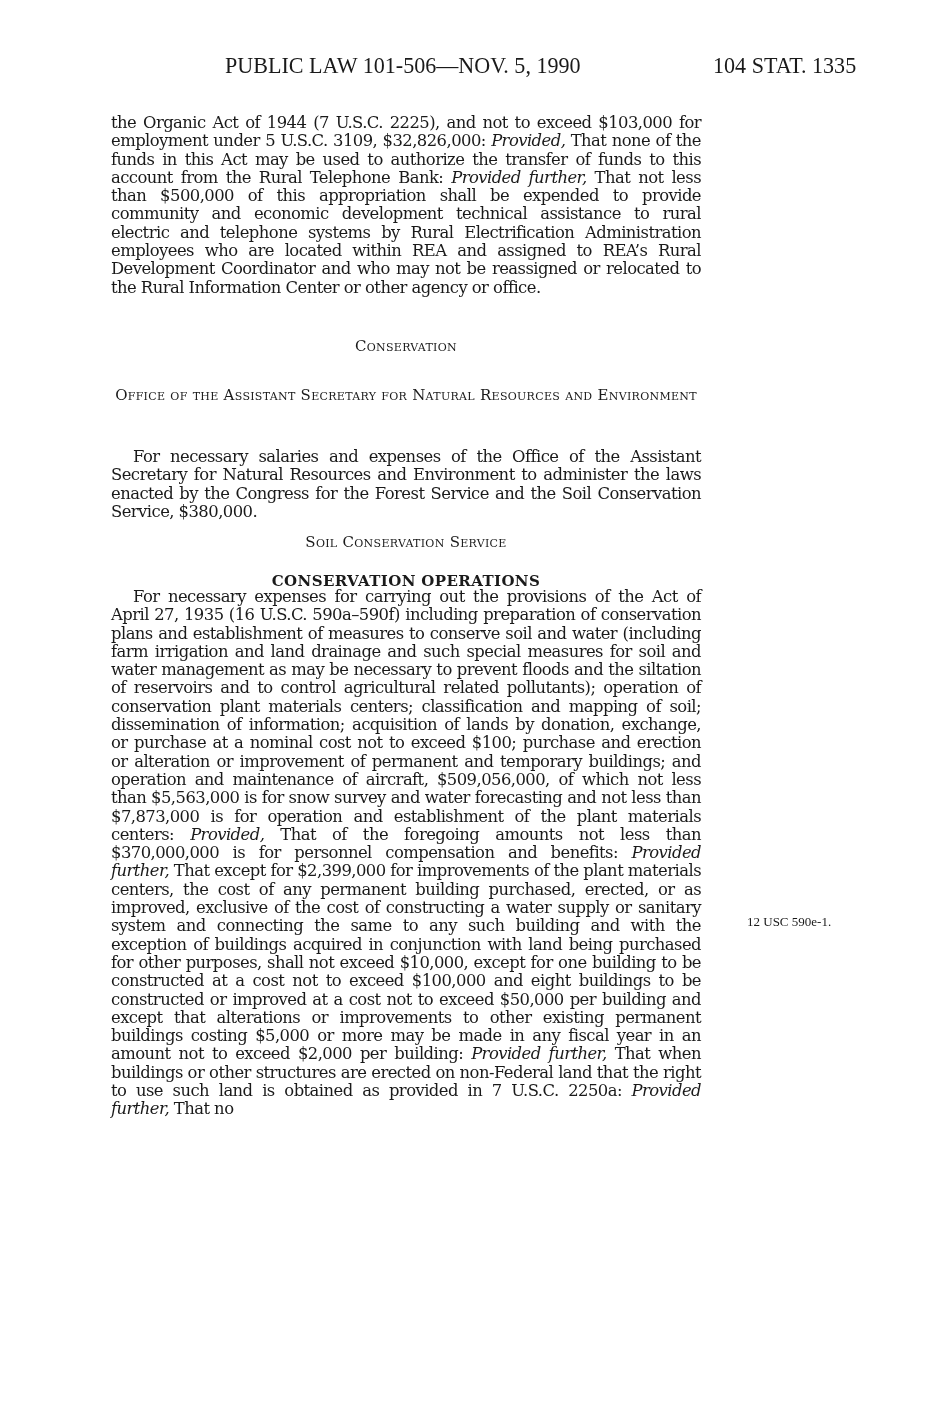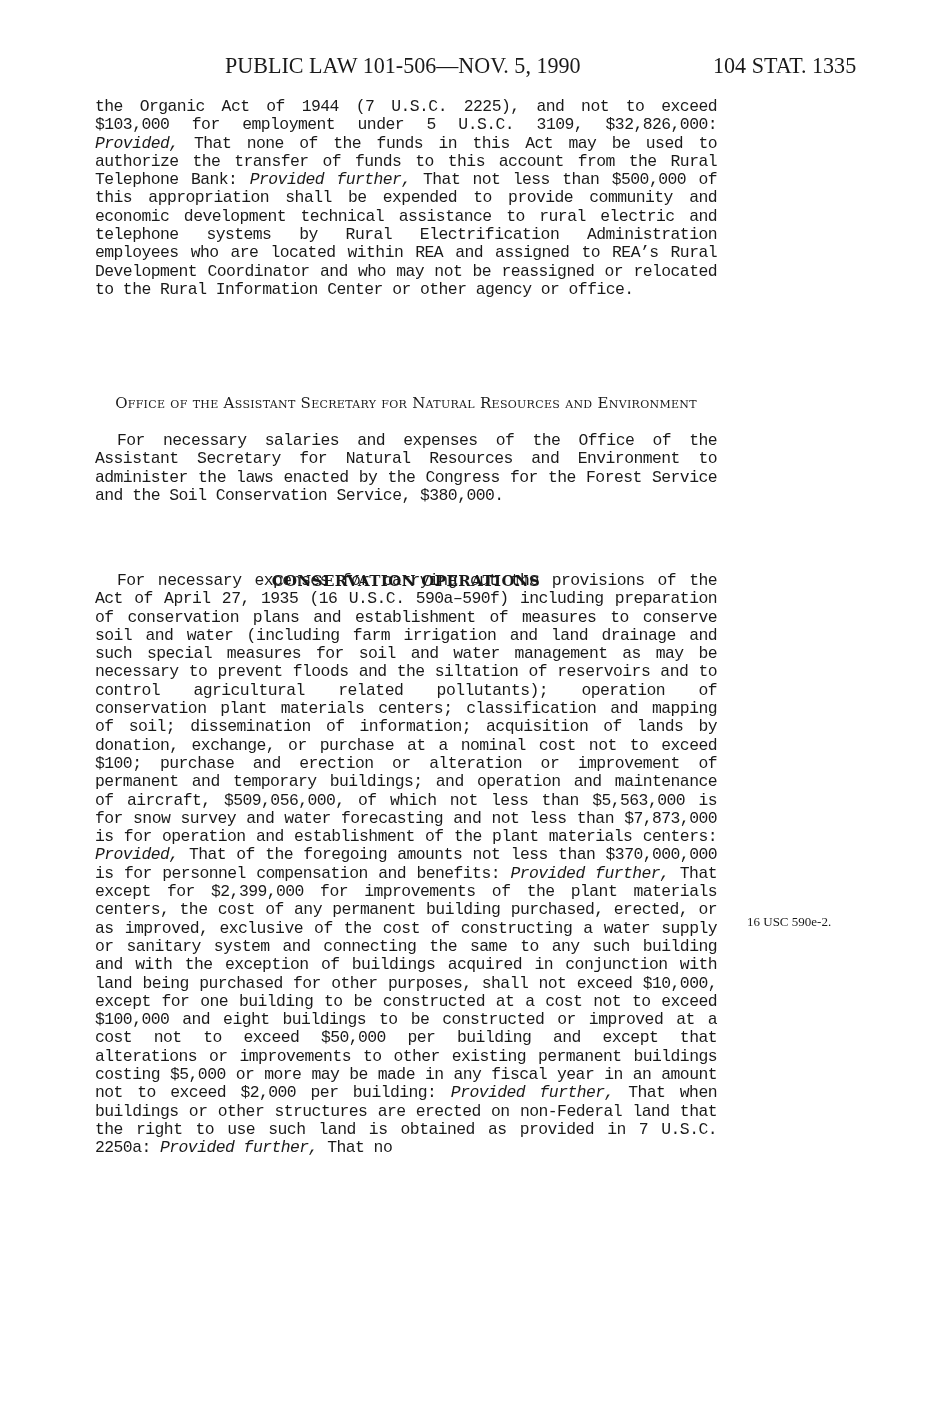--- a/index.html
+++ b/index.html
@@ -26,21 +26,21 @@
       transform: scaleX(0.92); transform-origin: left top;
       white-space: nowrap;
     }
     .body {
       position: absolute; left: 95px; width: 622px;
       font-family: "DejaVu Serif", serif;
       font-size: 16.4px; line-height: 18.3px;
       letter-spacing: -0.55px;
       text-align: justify;
     }
-    .para { margin: 0; text-indent: 22px; font-family: Liberation Mono, monospace; }
+    .para { margin: 16px; text-indent: 22px; }
     .para.noindent { text-indent: 0; }
     .heading {
       position: absolute; left: 95px; width: 622px; text-align: center;
       font-variant: small-caps; font-size: 15px; letter-spacing: 0.3px;
     }
     .heading.sub { font-variant: normal; text-transform: uppercase; font-size: 15px; letter-spacing: 0.4px; font-weight: bold; }
     .margin-note {
       position: absolute; left: 747px; top: 914px;
       font-family: "Liberation Serif", serif; font-size: 13px; white-space: nowrap;
     }
@@ -53,29 +53,31 @@
 
   <div class="running-head">
     <span class="rh-title">PUBLIC LAW 101-506—NOV. 5, 1990</span>
     <span class="rh-stat">104 STAT. 1335</span>
   </div>
 
   <div class="body" style="top:98px;">
     <p class="para noindent">the Organic Act of 1944 (7 U.S.C. 2225), and not to exceed $103,000 for employment under 5 U.S.C. 3109, $32,826,000: <em>Provided,</em> That none of the funds in this Act may be used to authorize the transfer of funds to this account from the Rural Telephone Bank: <em>Provided further,</em> That not less than $500,000 of this appropriation shall be expended to provide community and economic development technical assistance to rural electric and telephone systems by Rural Electrification Administration employees who are located within REA and assigned to REA’s Rural Development Coordinator and who may not be reassigned or relocated to the Rural Information Center or other agency or office.</p>
   </div>
 
+  <div class="heading" style="top:337px;">Conservation</div>
 
-  <div class="heading" style="top:394px; line-height:18px;">Office of the Assistant Secretary for Natural Resources and Environment</div>
+  <div class="heading" style="top:386px; line-height:18px;">Office of the Assistant Secretary for Natural Resources and Environment</div>
 
   <div class="body" style="top:432px;">
     <p class="para">For necessary salaries and expenses of the Office of the Assistant Secretary for Natural Resources and Environment to administer the laws enacted by the Congress for the Forest Service and the Soil Conservation Service, $380,000.</p>
   </div>
 
+  <div class="heading" style="top:533px;">Soil Conservation Service</div>
 
   <div class="heading sub" style="top:572px;">Conservation Operations</div>
 
   <div class="body" style="top:572px;">
     <p class="para">For necessary expenses for carrying out the provisions of the Act of April 27, 1935 (16 U.S.C. 590a–590f) including preparation of conservation plans and establishment of measures to conserve soil and water (including farm irrigation and land drainage and such special measures for soil and water management as may be necessary to prevent floods and the siltation of reservoirs and to control agricultural related pollutants); operation of conservation plant materials centers; classification and mapping of soil; dissemination of information; acquisition of lands by donation, exchange, or purchase at a nominal cost not to exceed $100; purchase and erection or alteration or improvement of permanent and temporary buildings; and operation and maintenance of aircraft, $509,056,000, of which not less than $5,563,000 is for snow survey and water forecasting and not less than $7,873,000 is for operation and establishment of the plant materials centers: <em>Provided,</em> That of the foregoing amounts not less than $370,000,000 is for personnel compensation and benefits: <em>Provided further,</em> That except for $2,399,000 for improvements of the plant materials centers, the cost of any permanent building purchased, erected, or as improved, exclusive of the cost of constructing a water supply or sanitary system and connecting the same to any such building and with the exception of buildings acquired in conjunction with land being purchased for other purposes, shall not exceed $10,000, except for one building to be constructed at a cost not to exceed $100,000 and eight buildings to be constructed or improved at a cost not to exceed $50,000 per building and except that alterations or improvements to other existing permanent buildings costing $5,000 or more may be made in any fiscal year in an amount not to exceed $2,000 per building: <em>Provided further,</em> That when buildings or other structures are erected on non-Federal land that the right to use such land is obtained as provided in 7 U.S.C. 2250a: <em>Provided further,</em> That no</p>
   </div>
 
-  <div class="margin-note">16 USC 590e-2.</div>
+  <div class="margin-note">12 USC 590e-1.</div>
 
 </div>
 
 </body></html>

